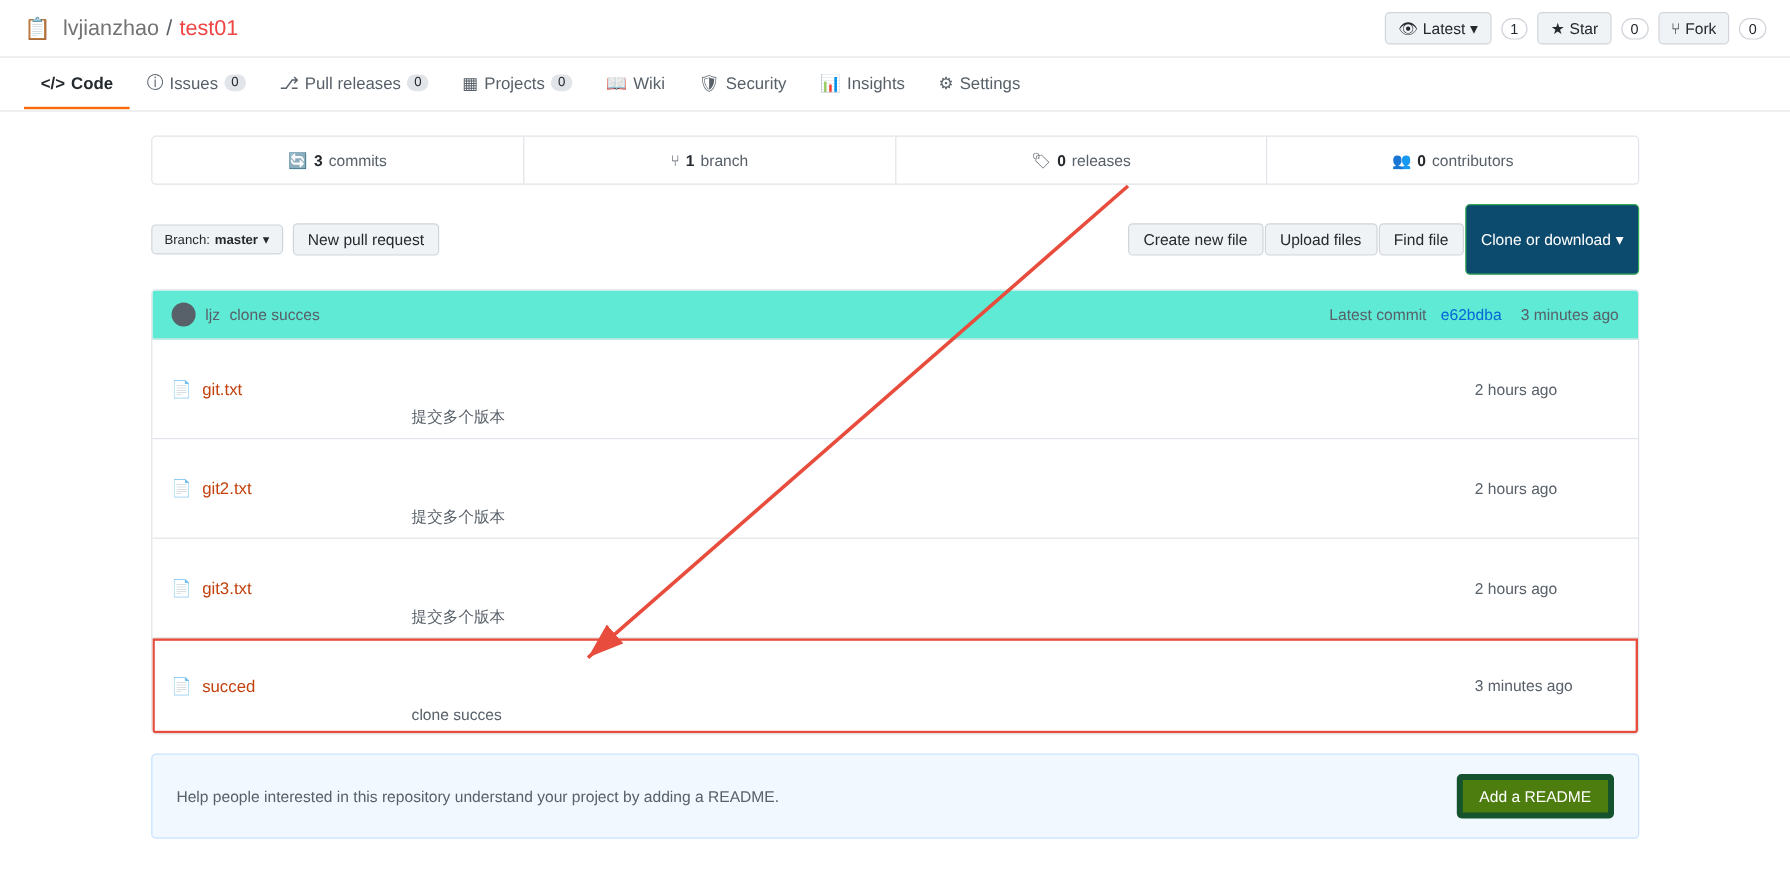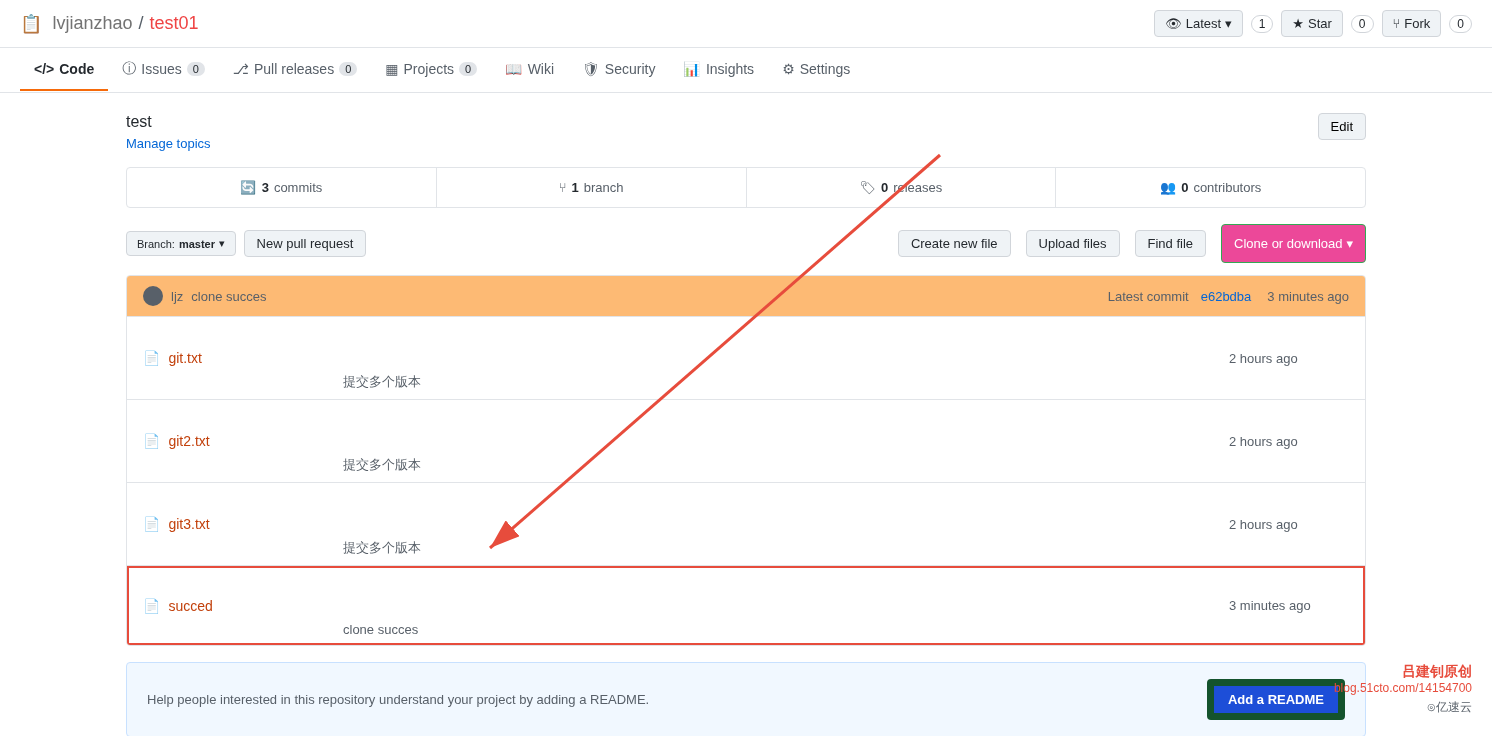--- a/index.html
+++ b/index.html
@@ -33,41 +33,41 @@
     
     
     .stats-bar { border: 1px solid #e1e4e8; border-radius: 4px; display: flex; margin-bottom: 16px; }
     .stat-item { flex: 1; display: flex; align-items: center; justify-content: center; gap: 5px; padding: 12px; border-right: 1px solid #e1e4e8; font-size: 13px; color: #586069; cursor: pointer; }
     .stat-item:last-child { border-right: none; }
     .stat-item .stat-num { font-weight: 600; color: #24292e; }
     
     
     .action-row { display: flex; align-items: center; justify-content: space-between; margin-bottom: 12px; }
     .action-row-left { display: flex; gap: 8px; align-items: center; }
-    .action-row-right { display: flex; gap: 15px; align-items: center; }
+    .action-row-right { display: flex; gap: 1px; align-items: center; }
     
     .branch-select { display: flex; align-items: center; gap: 4px; padding: 5px 10px; border: 1px solid #d1d5da; border-radius: 4px; background: #eff3f6; cursor: pointer; font-size: 11px; }
     .btn-default { padding: 5px 12px; border: 1px solid #d1d5da; border-radius: 4px; background: #eff3f6; cursor: pointer; font-size: 13px; color: #24292e; }
-    .btn-green { padding: 11px 12px; border: 1px solid #34a853; border-radius: 4px; background: #ec4899; cursor: pointer; font-size: 13px; color: #fff; display: flex; align-items: center; gap: 4px; }
+    .btn-green { padding: 21px 12px; border: 1px solid #34a853; border-radius: 4px; background: #0c4a6e; cursor: pointer; font-size: 13px; color: #fff; display: flex; align-items: center; gap: 4px; }
     
     
     .file-table { border: 1px solid #e1e4e8; border-radius: 4px; margin-bottom: 16px; overflow: hidden; }
-    .file-table-header { background: #fdba74; padding: 10px 16px; border-bottom: 1px solid #e1e4e8; display: flex; align-items: center; gap: 8px; font-size: 13px; color: #586069; }
+    .file-table-header { background: #5eead4; padding: 10px 16px; border-bottom: 1px solid #e1e4e8; display: flex; align-items: center; gap: 8px; font-size: 13px; color: #586069; }
     
     .file-row { display: flex; align-items: center; padding: 8px 16px; border-bottom: 1px solid #e1e4e8; }
     .file-row:last-child { border-bottom: none; }
     .file-row.highlighted { outline: 2px solid #e74c3c; outline-offset: -2px; }
     .file-name-col { flex: 0 0 200px; display: flex; align-items: center; gap: 8px; }
     .file-name-col a { color: #c2410c; text-decoration: none; }
     .file-desc-col { flex: 1; color: #586069; font-size: 13px; margin-top: 48px; }
     .file-time-col { flex: 0 0 120px; text-align: left; color: #586069; font-size: 13px; }
     
     
     .readme-banner { background: #f1f8ff; border: 1px solid #c8e1ff; border-radius: 4px; padding: 16px 20px; display: flex; align-items: center; justify-content: space-between; font-size: 13px; color: #586069; }
-    .btn-readme { padding: 6px 14px; border: 7px solid #14532d; border-radius: 4px; background: #1d4ed8; cursor: pointer; font-size: 13px; color: #fff; font-weight: 700; }
+    .btn-readme { padding: 6px 14px; border: 5px solid #14532d; border-radius: 4px; background: #4d7c0f; cursor: pointer; font-size: 13px; color: #fff; font-weight: 400; }
     
     
     .watermark { position: fixed; bottom: 20px; right: 20px; text-align: right; }
     .watermark-line1 { color: #e74c3c; font-size: 14px; font-weight: bold; }
     .watermark-line2 { color: #e74c3c; font-size: 12px; }
     .watermark-brand { color: #586069; font-size: 12px; margin-top: 4px; }
 
     .file-icon { color: #586069; font-size: 14px; }
     
     
@@ -140,27 +140,20 @@
       <span>Insights</span>
     </a>
     <a class="nav-tab">
       <span>⚙</span>
       <span>Settings</span>
     </a>
   </nav>
 
   <div class="main">
 
-    <div class="desc-edit-row">
-      <div>
-        <div class="repo-name-text">test</div>
-        <a class="manage-topics">Manage topics</a>
-      </div>
-      <button class="edit-btn">Edit</button>
-    </div>
 
     <div class="stats-bar">
       <div class="stat-item">
         <span>🔄</span>
         <span class="stat-num">3</span>
         <span>commits</span>
       </div>
       <div class="stat-item">
         <span>⑂</span>
         <span class="stat-num">1</span>
@@ -254,18 +247,13 @@
   <svg class="arrow-overlay" id="arrow-svg" xmlns="http://www.w3.org/2000/svg">
 
     <defs>
       <marker id="arrowhead" markerWidth="10" markerHeight="7" refX="10" refY="3.5" orient="auto">
         <polygon points="0 0, 10 3.5, 0 7" fill="#e74c3c"></polygon>
       </marker>
     </defs>
     <line x1="940" y1="155" x2="490" y2="548" stroke="#e74c3c" stroke-width="3" marker-end="url(#arrowhead)"></line>
   </svg>
 
-  <div class="watermark">
-    <div class="watermark-line1">吕建钊原创</div>
-    <div class="watermark-line2">blog.51cto.com/14154700</div>
-    <div class="watermark-brand">⊙亿速云</div>
-  </div>
 </div>
 
 </body></html>

